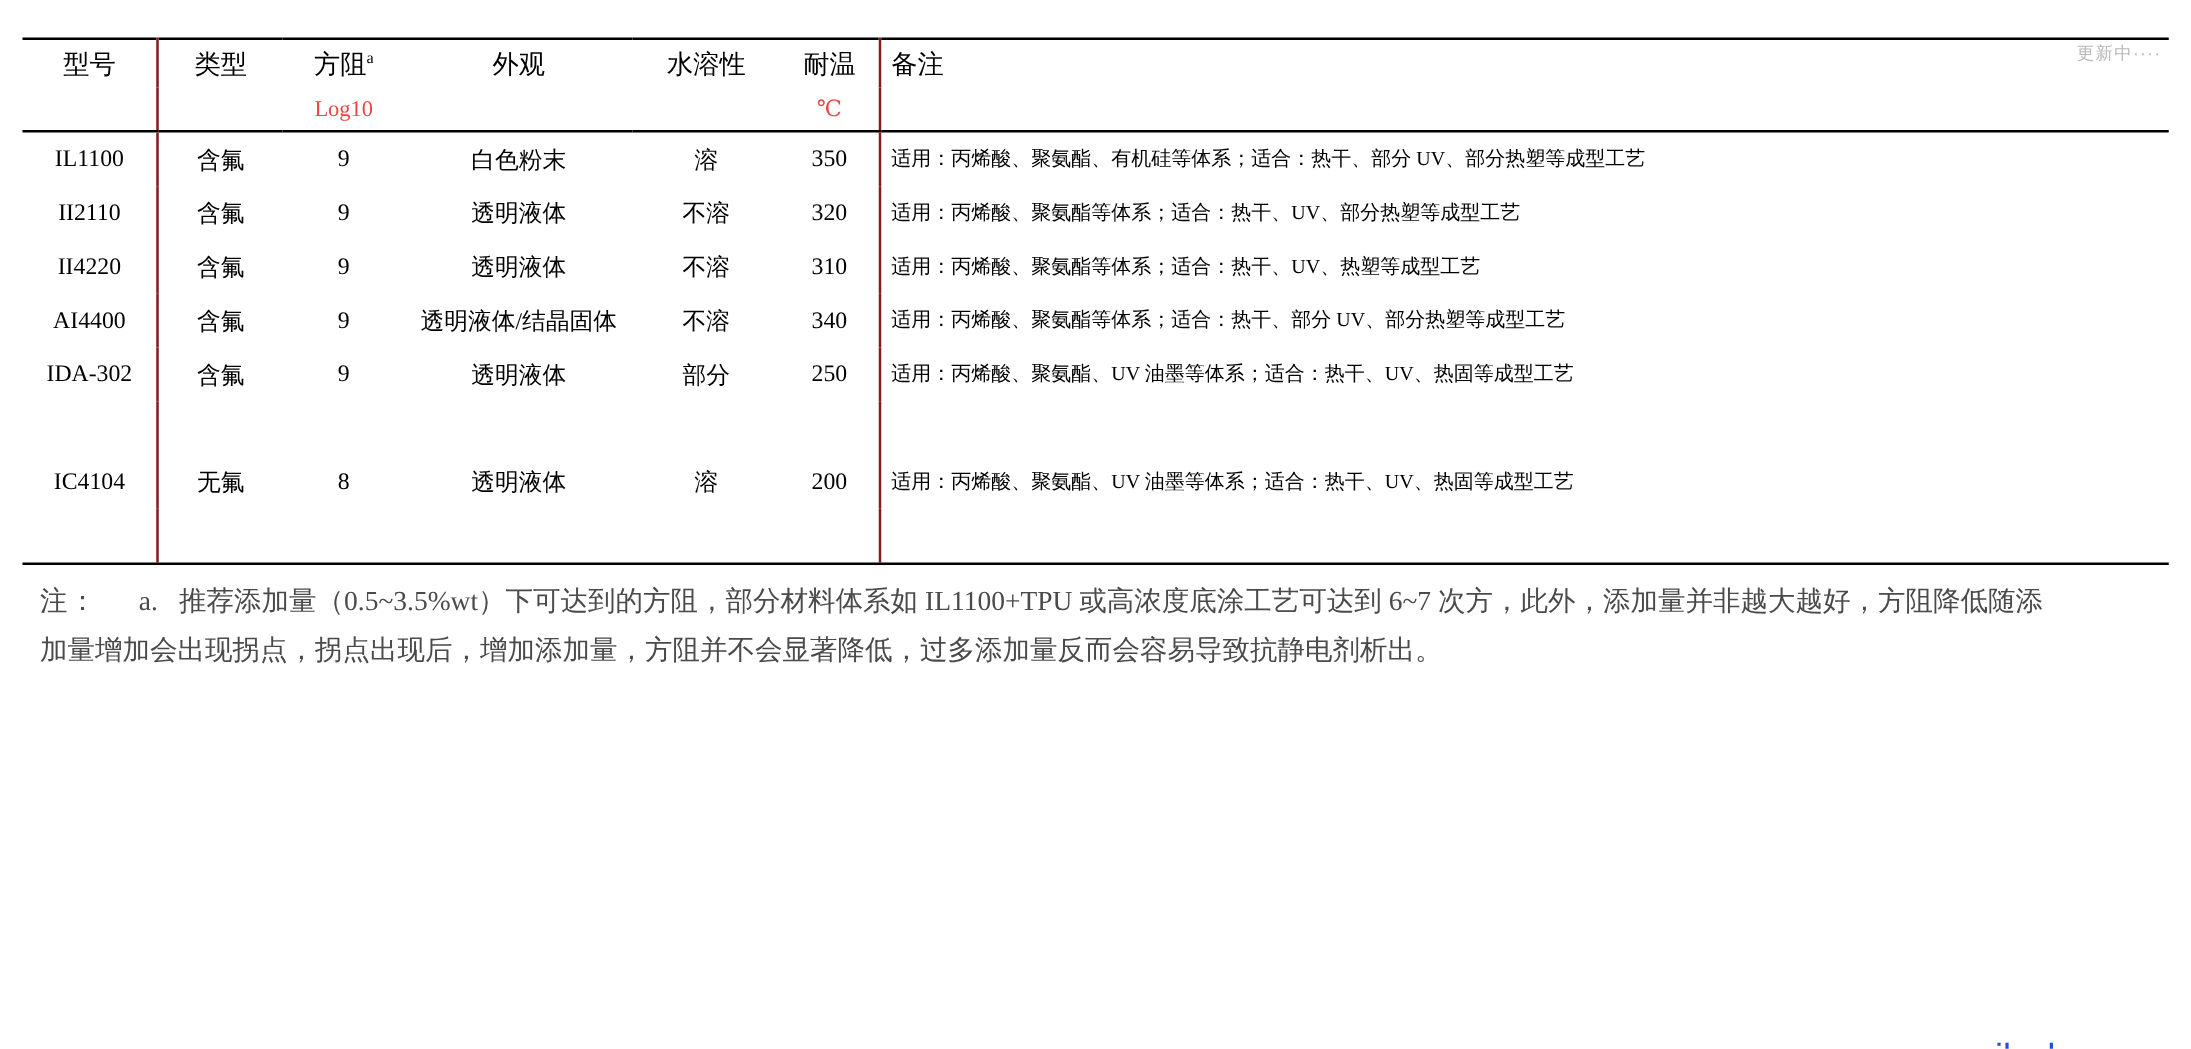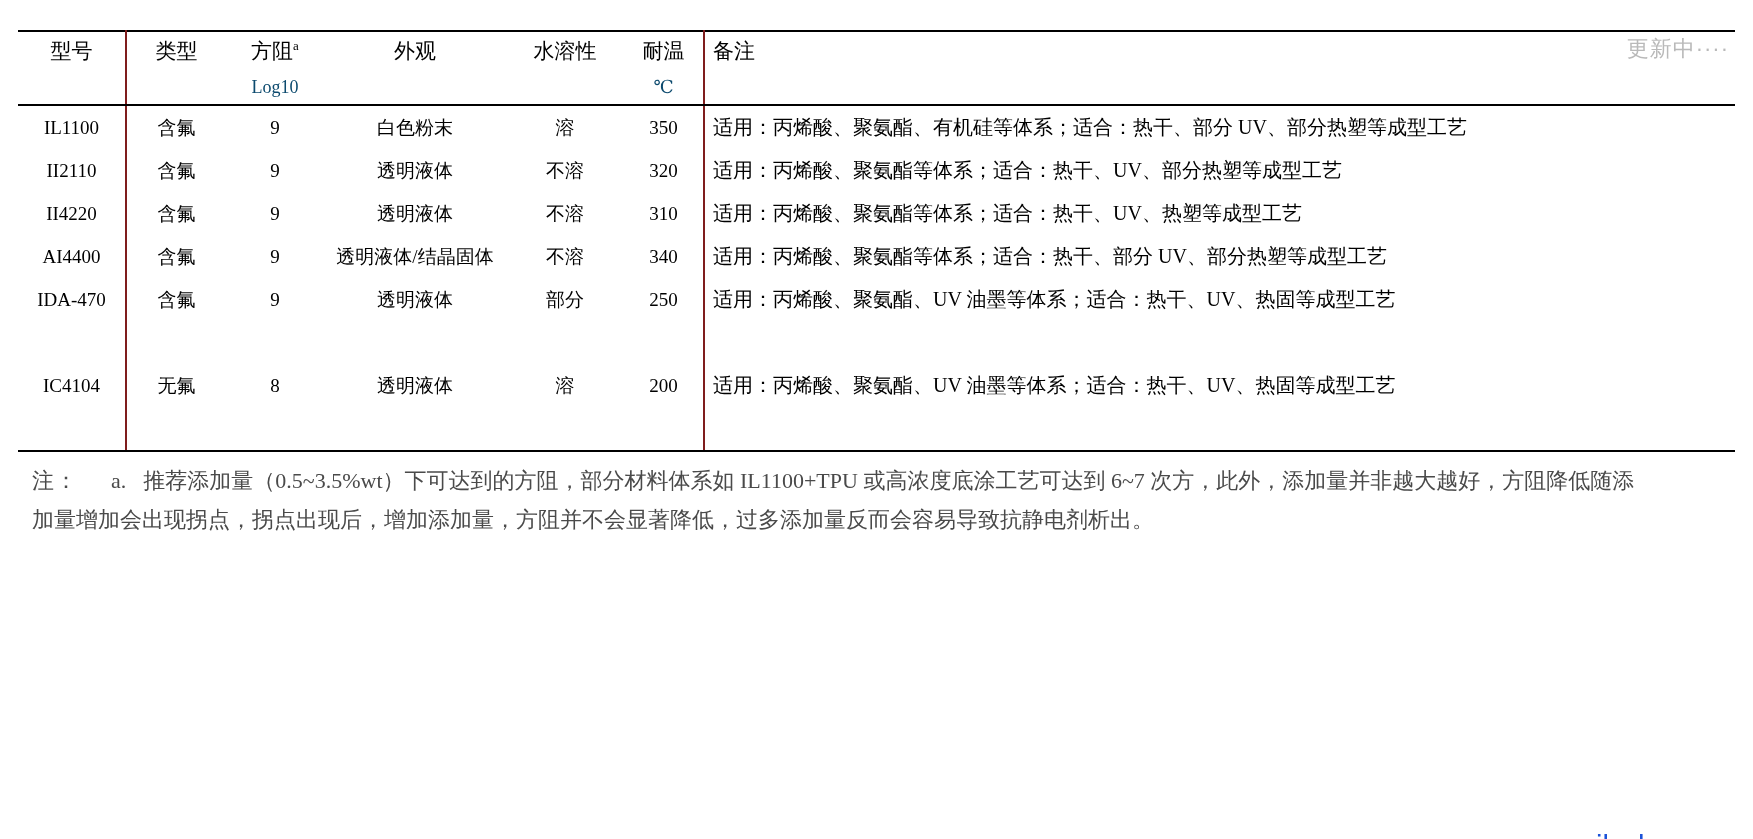--- a/index.html
+++ b/index.html
@@ -19,21 +19,21 @@
     position: relative;
     width: 1753px;
     height: 839px;
     box-sizing: border-box;
     padding: 0 18px;
   }
   .update-note {
     position: absolute;
     top: 4px;
     right: 24px;
-    font-size: 22px;
+    font-size: 14px;
     color: #b9b9b9;
     font-family: "Liberation Sans", sans-serif;
     letter-spacing: 1px;
   }
   table.spec {
     margin-top: 30px;
     width: 100%;
     border-collapse: collapse;
     table-layout: fixed;
   }
@@ -44,37 +44,37 @@
   }
   .hdr-row td {
     height: 38px;
     font-size: 21px;
     text-align: center;
   }
   .hdr-sub td {
     height: 34px;
     font-size: 18px;
     text-align: center;
-    color: #0c4a6e;
+    color: #ef4444;
   }
   .top-rule {
     border-top: 2px solid #000;
   }
   .hdr-bottom-rule td {
     border-bottom: 2px solid #000;
   }
   .body-row td {
     height: 43px;
     font-size: 19px;
     text-align: center;
   }
   .body-row td.remark {
     text-align: left;
     padding-left: 8px;
-    font-size: 20px;
+    font-size: 16px;
   }
   .spacer-row td {
     height: 43px;
   }
   .col-model   { width: 108px; }
   .col-type    { width: 100px; }
   .col-res     { width: 98px; }
   .col-appear  { width: 182px; }
   .col-water   { width: 118px; }
   .col-temp    { width: 80px; }
@@ -180,21 +180,21 @@
       <tr class="body-row">
         <td>AI4400</td>
         <td class="vline-left">含氟</td>
         <td>9</td>
         <td>透明液体/结晶固体</td>
         <td>不溶</td>
         <td>340</td>
         <td class="remark vline-left">适用：丙烯酸、聚氨酯等体系；适合：热干、部分 UV、部分热塑等成型工艺</td>
       </tr>
       <tr class="body-row">
-        <td>IDA-470</td>
+        <td>IDA-302</td>
         <td class="vline-left">含氟</td>
         <td>9</td>
         <td>透明液体</td>
         <td>部分</td>
         <td>250</td>
         <td class="remark vline-left">适用：丙烯酸、聚氨酯、UV 油墨等体系；适合：热干、UV、热固等成型工艺</td>
       </tr>
       <tr class="spacer-row">
         <td></td>
         <td class="vline-left"></td>

